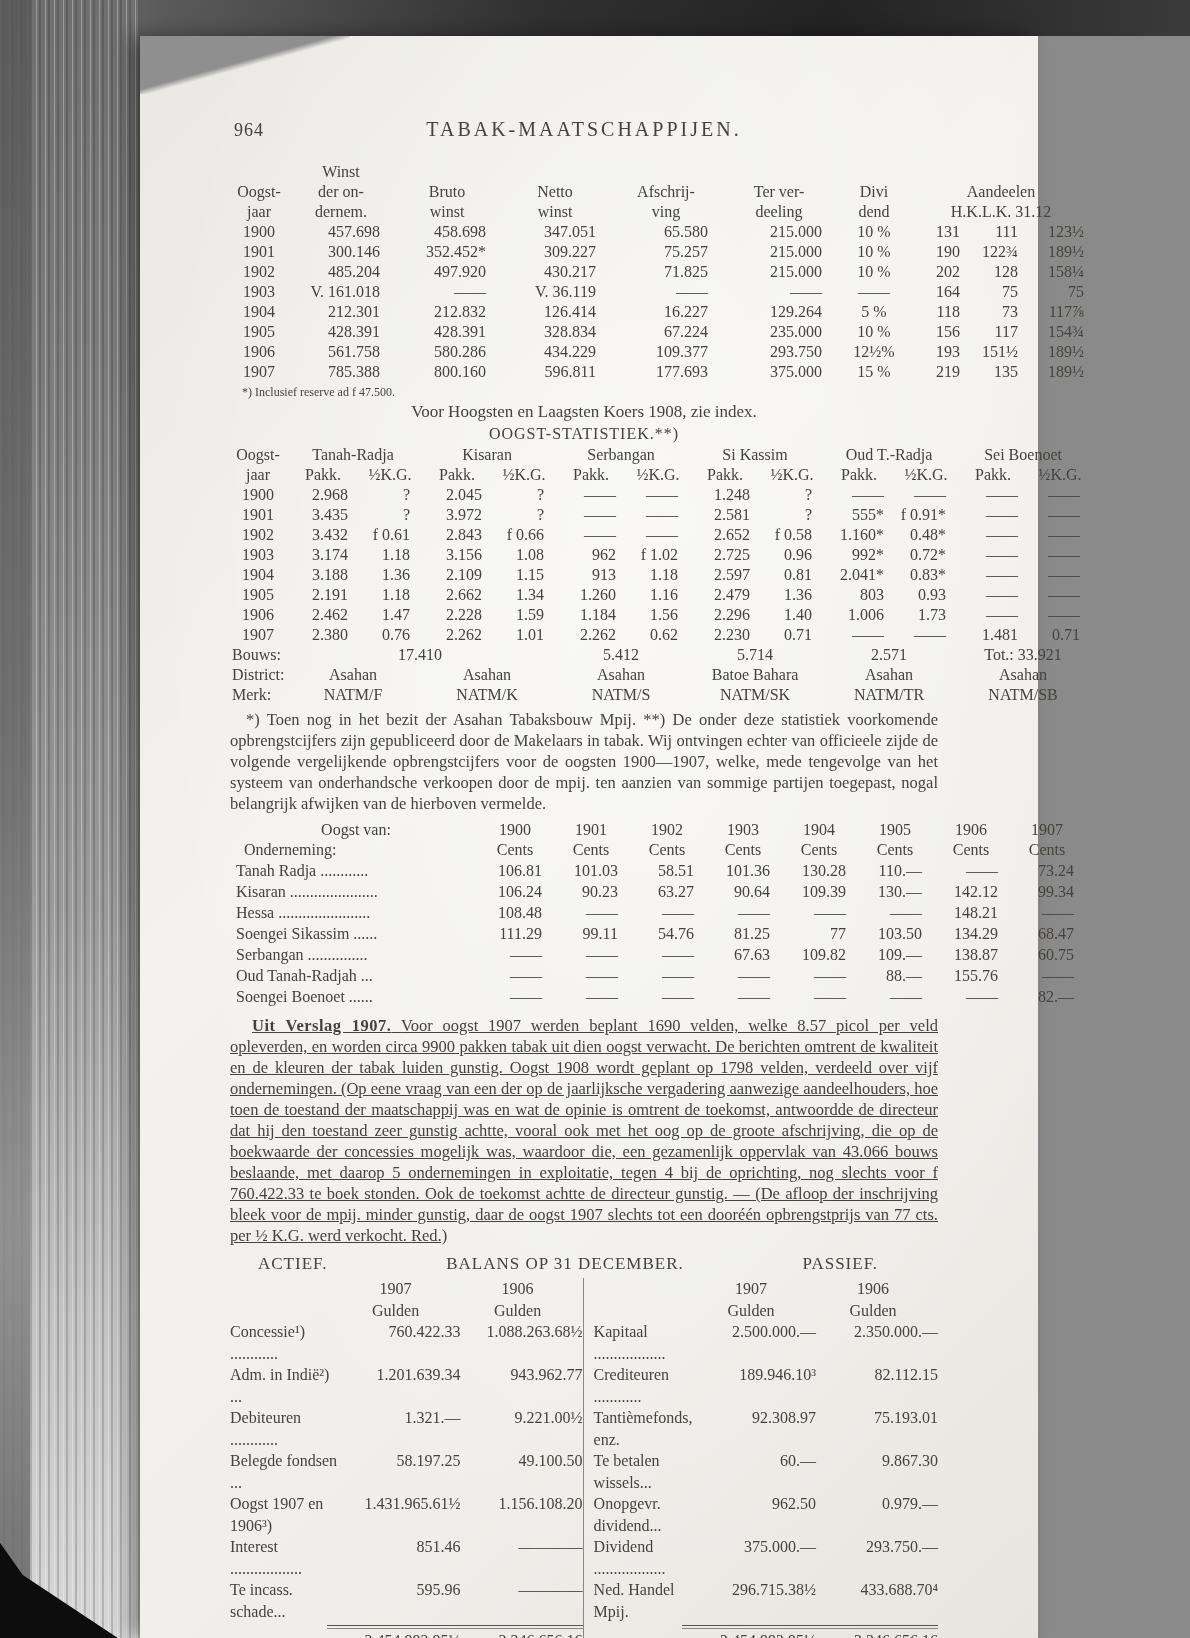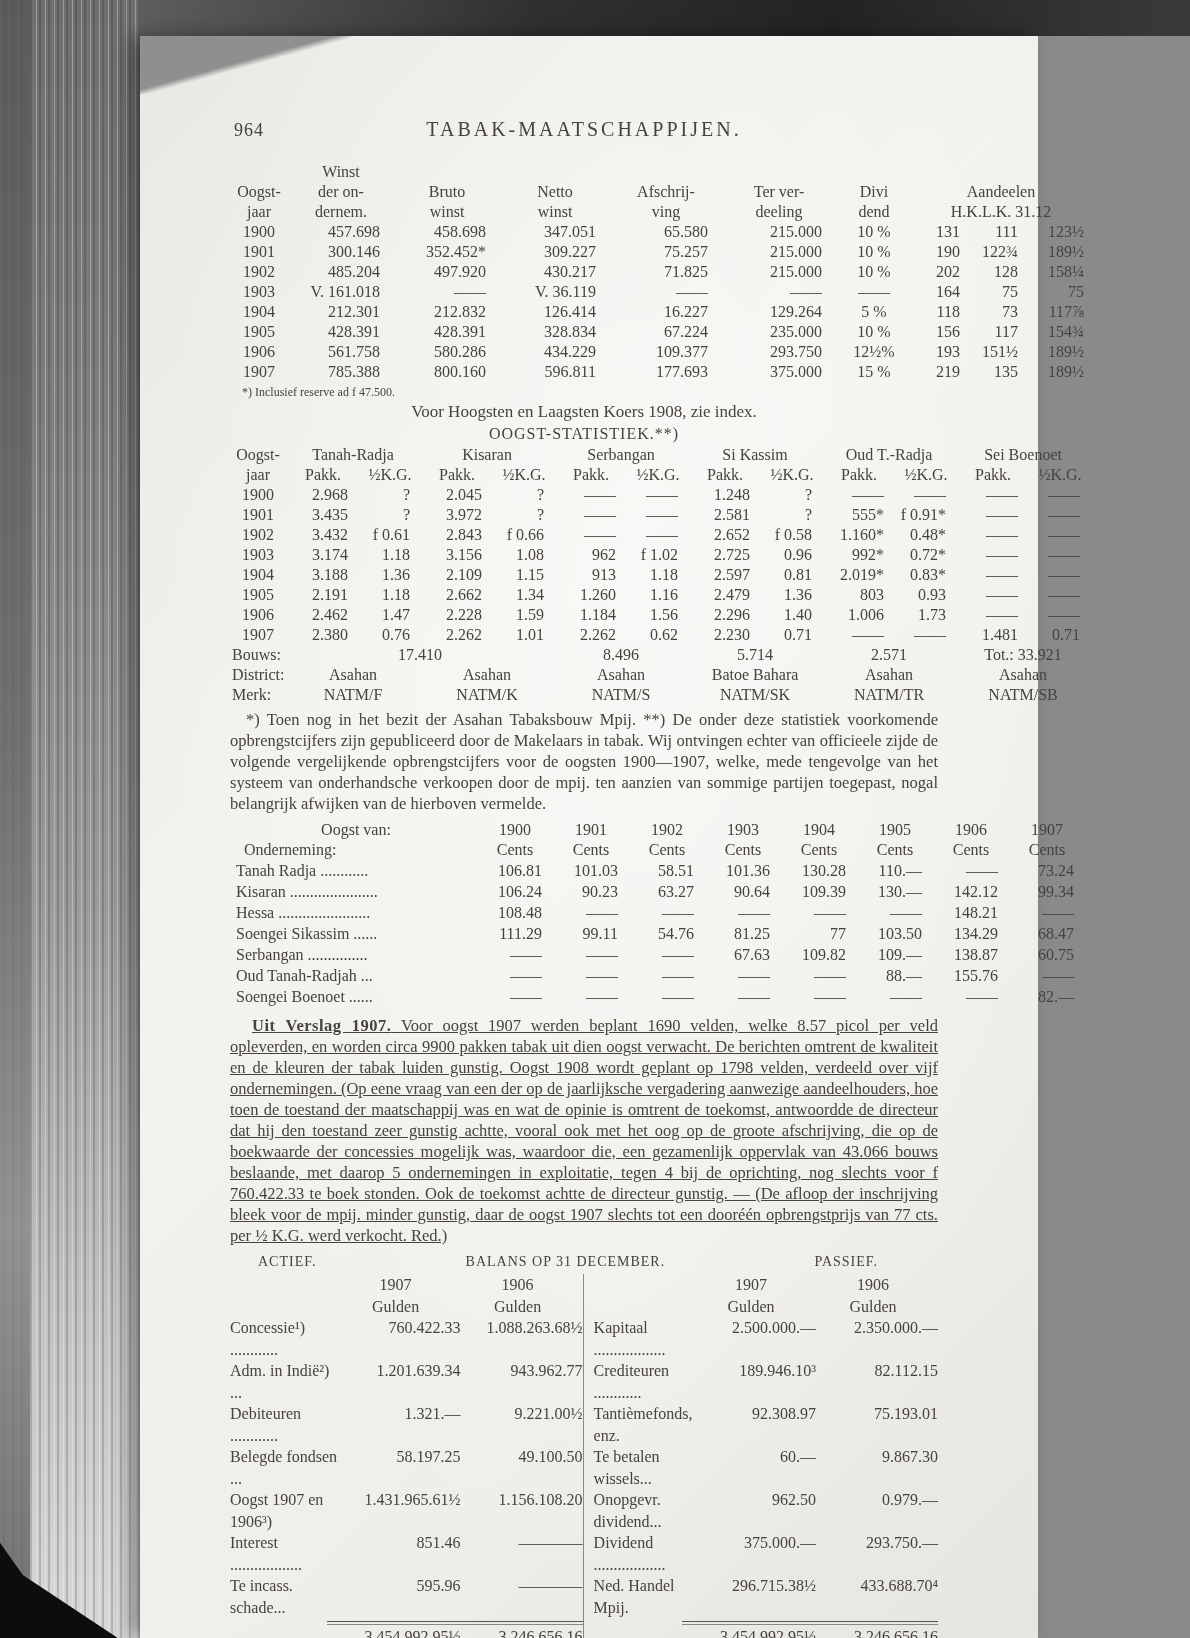--- a/index.html
+++ b/index.html
@@ -84,21 +84,21 @@
   .t3 th.c-lbl1{text-align:center;}
   .t3 th.c-lbl2{text-align:left;padding-left:14px;}
   .t3 .c-v{text-align:right;padding-right:16px;}
   .t3 th.c-v{text-align:center;padding-right:10px;}
   
   .verslag{font-size:16.5px;line-height:21px;text-align:justify;margin-top:8px;text-decoration:underline;}
   .verslag .lead{font-weight:bold;letter-spacing:.5px;}
   .verslag .indent{display:inline-block;width:22px;}
   
   .balans{margin-top:8px;}
-  .bal-head{display:flex;justify-content:space-between;font-size:14px;padding:0 60px 0 28px;letter-spacing:1px;}
+  .bal-head{display:flex;justify-content:space-between;font-size:17px;padding:0 60px 0 28px;letter-spacing:1px;}
   .bal-cols{display:flex;margin-top:4px;}
   .bal-side{width:430px;}
   .bal-side.right{border-left:1px solid #8b8880;padding-left:10px;width:420px;}
   .bal-row,.bal-years,.bal-total{display:flex;line-height:21.5px;font-size:16px;}
   .bal-row .bl{flex:1;text-align:left;}
   .bal-row .n,.bal-total .n{width:122px;text-align:right;}
   .bal-years .bl{flex:1;}
   .bal-years .n{width:122px;text-align:center;padding-right:8px;box-sizing:border-box;}
   .bal-rule{margin:3px 0 2px auto;width:256px;border-top:1.5px solid #56534d;position:relative;}
   .bal-rule::after{content:"";position:absolute;left:0;right:0;top:2px;border-top:1px solid #8b8880;}
@@ -368,21 +368,21 @@
           <tr>
           <td class="c-year">1904</td>
           <td class="c-pakk">3.188</td>
           <td class="c-kg">1.36</td>
           <td class="c-pakk">2.109</td>
           <td class="c-kg">1.15</td>
           <td class="c-pakk">913</td>
           <td class="c-kg">1.18</td>
           <td class="c-pakk">2.597</td>
           <td class="c-kg">0.81</td>
-          <td class="c-pakk">2.019*</td>
+          <td class="c-pakk">2.041*</td>
           <td class="c-kg">0.83*</td>
           <td class="c-pakk">——</td>
           <td class="c-kg">——</td>
         </tr>
           <tr>
           <td class="c-year">1905</td>
           <td class="c-pakk">2.191</td>
           <td class="c-kg">1.18</td>
           <td class="c-pakk">2.662</td>
           <td class="c-kg">1.34</td>
@@ -423,21 +423,21 @@
           <td class="c-pakk">——</td>
           <td class="c-kg">——</td>
           <td class="c-pakk">1.481</td>
           <td class="c-kg">0.71</td>
         </tr>
         </tbody>
       <tbody>
         <tr class="meta">
           <td class="lbl">Bouws:</td>
           <td colspan="4">17.410</td>
-          <td colspan="2">8.496</td>
+          <td colspan="2">5.412</td>
           <td colspan="2">5.714</td>
           <td colspan="2">2.571</td>
           <td colspan="2">Tot.: 33.921</td>
         </tr>
         <tr class="meta">
           <td class="lbl">District:</td>
           <td colspan="2">Asahan</td>
           <td colspan="2">Asahan</td>
           <td colspan="2">Asahan</td>
           <td colspan="2">Batoe Bahara</td>

